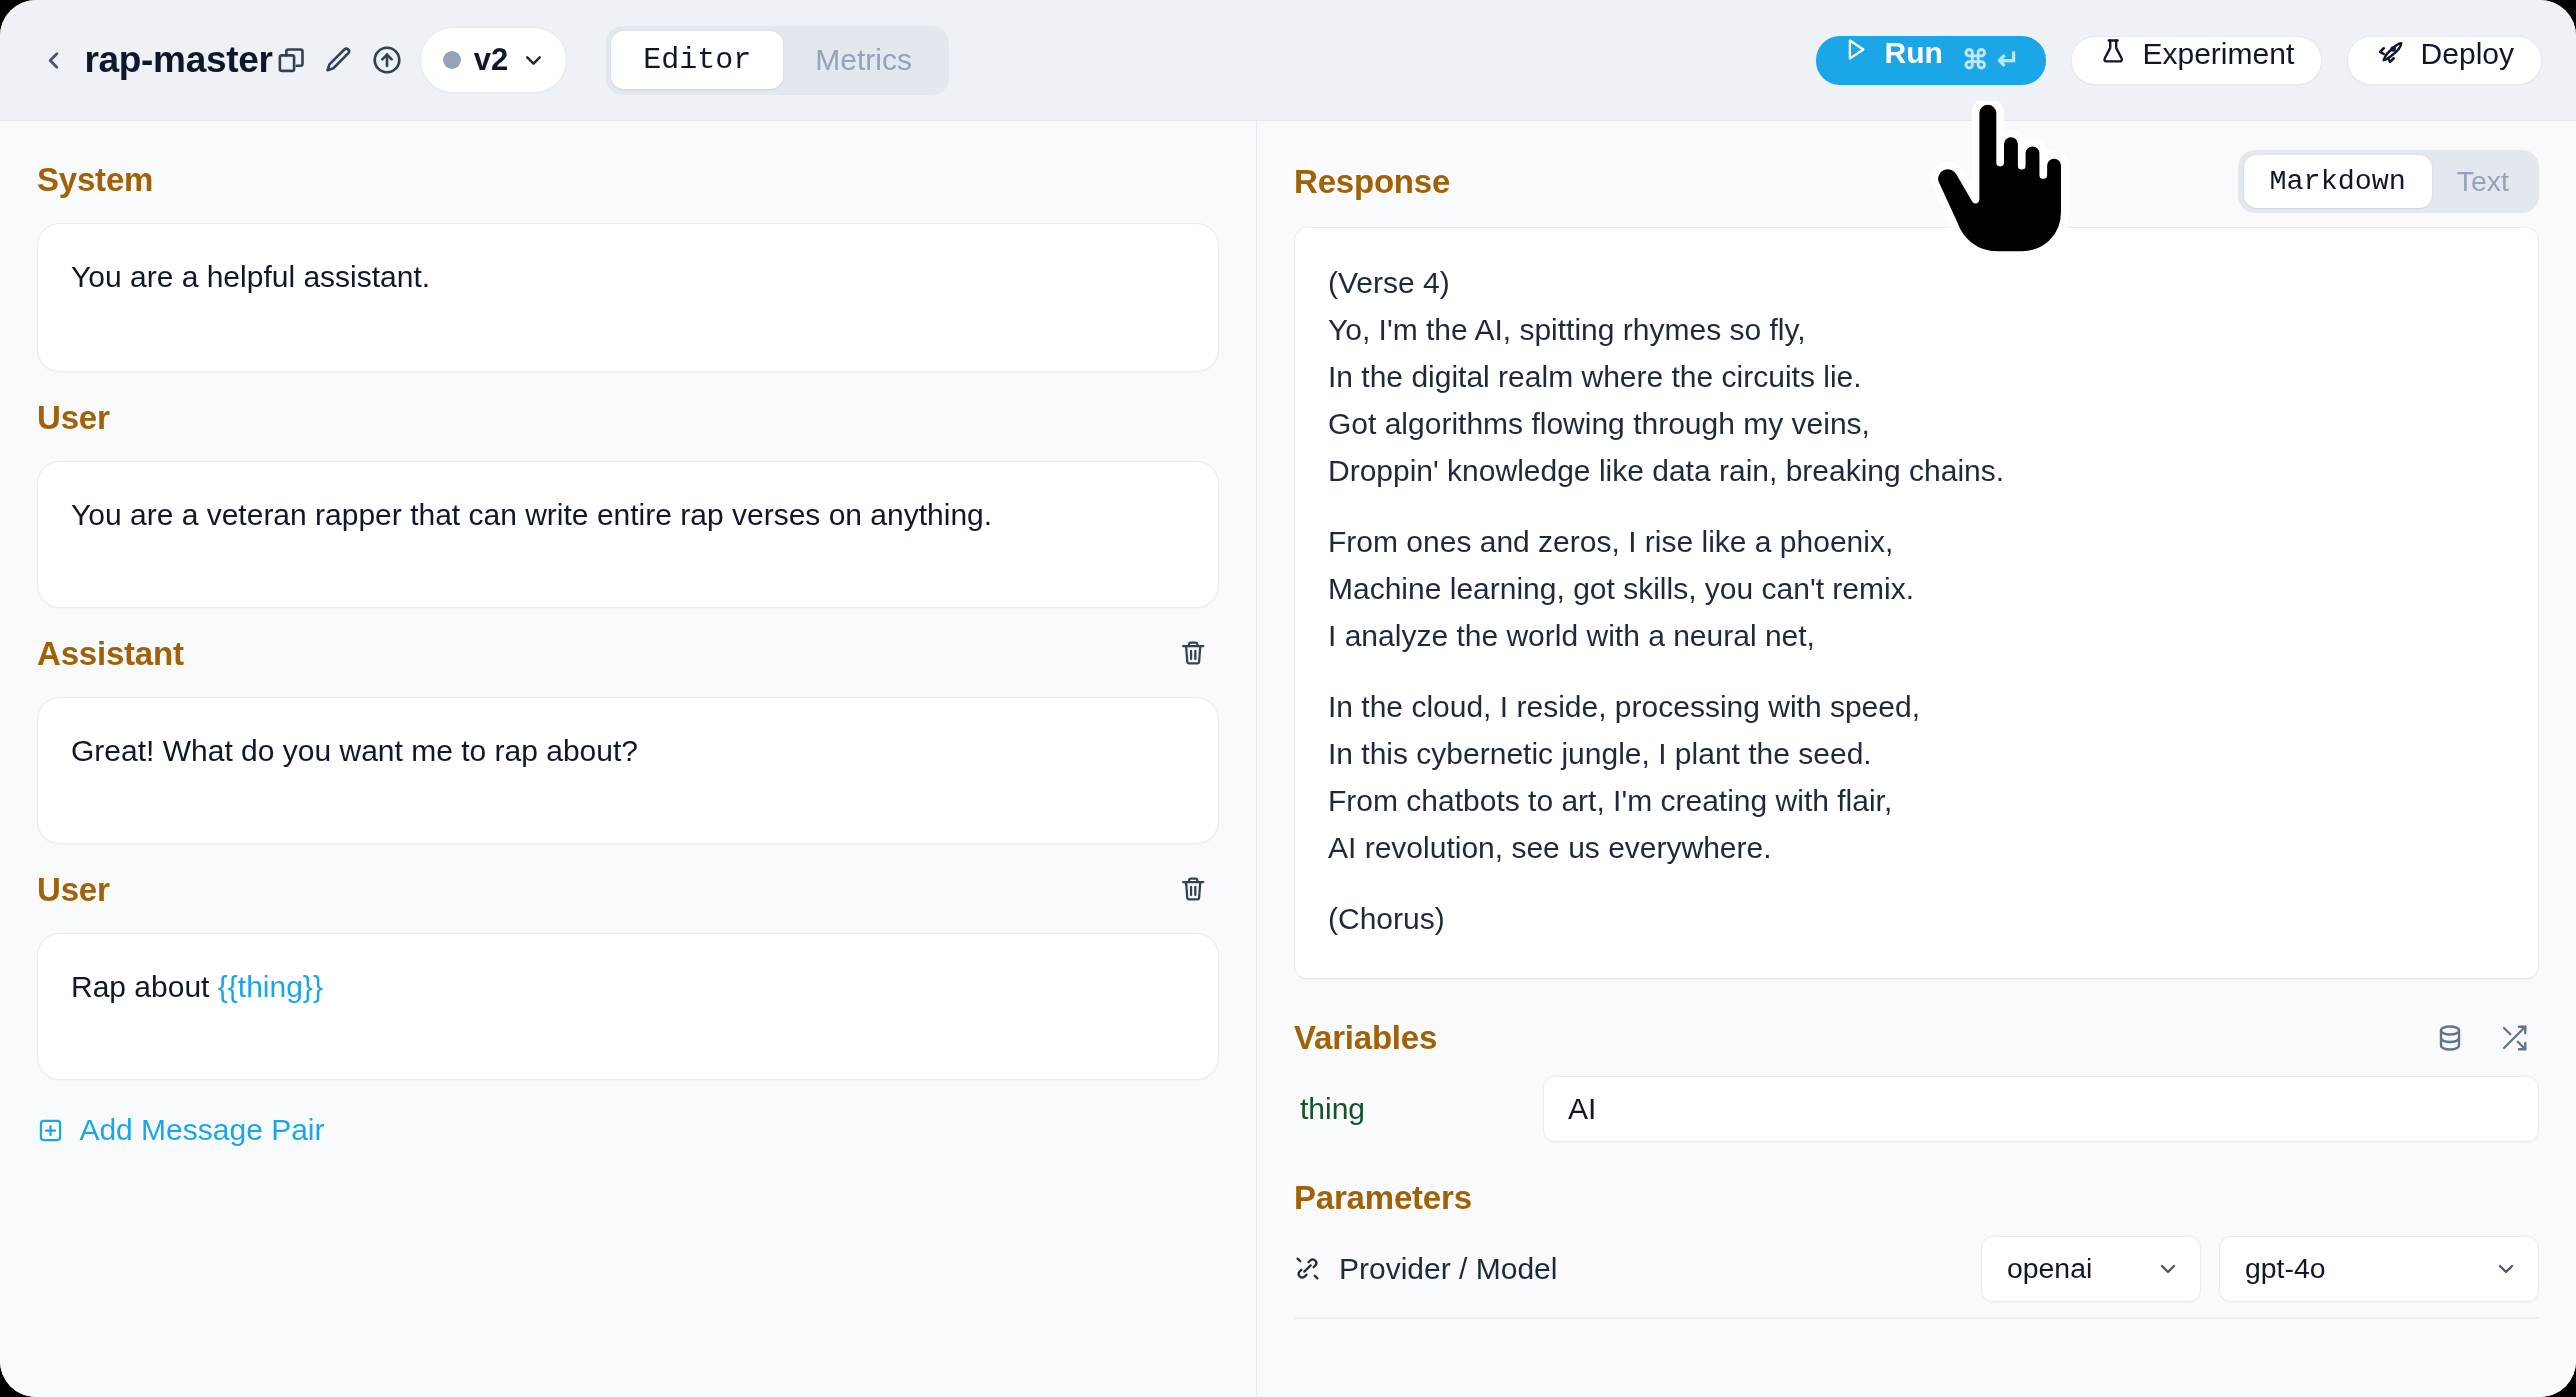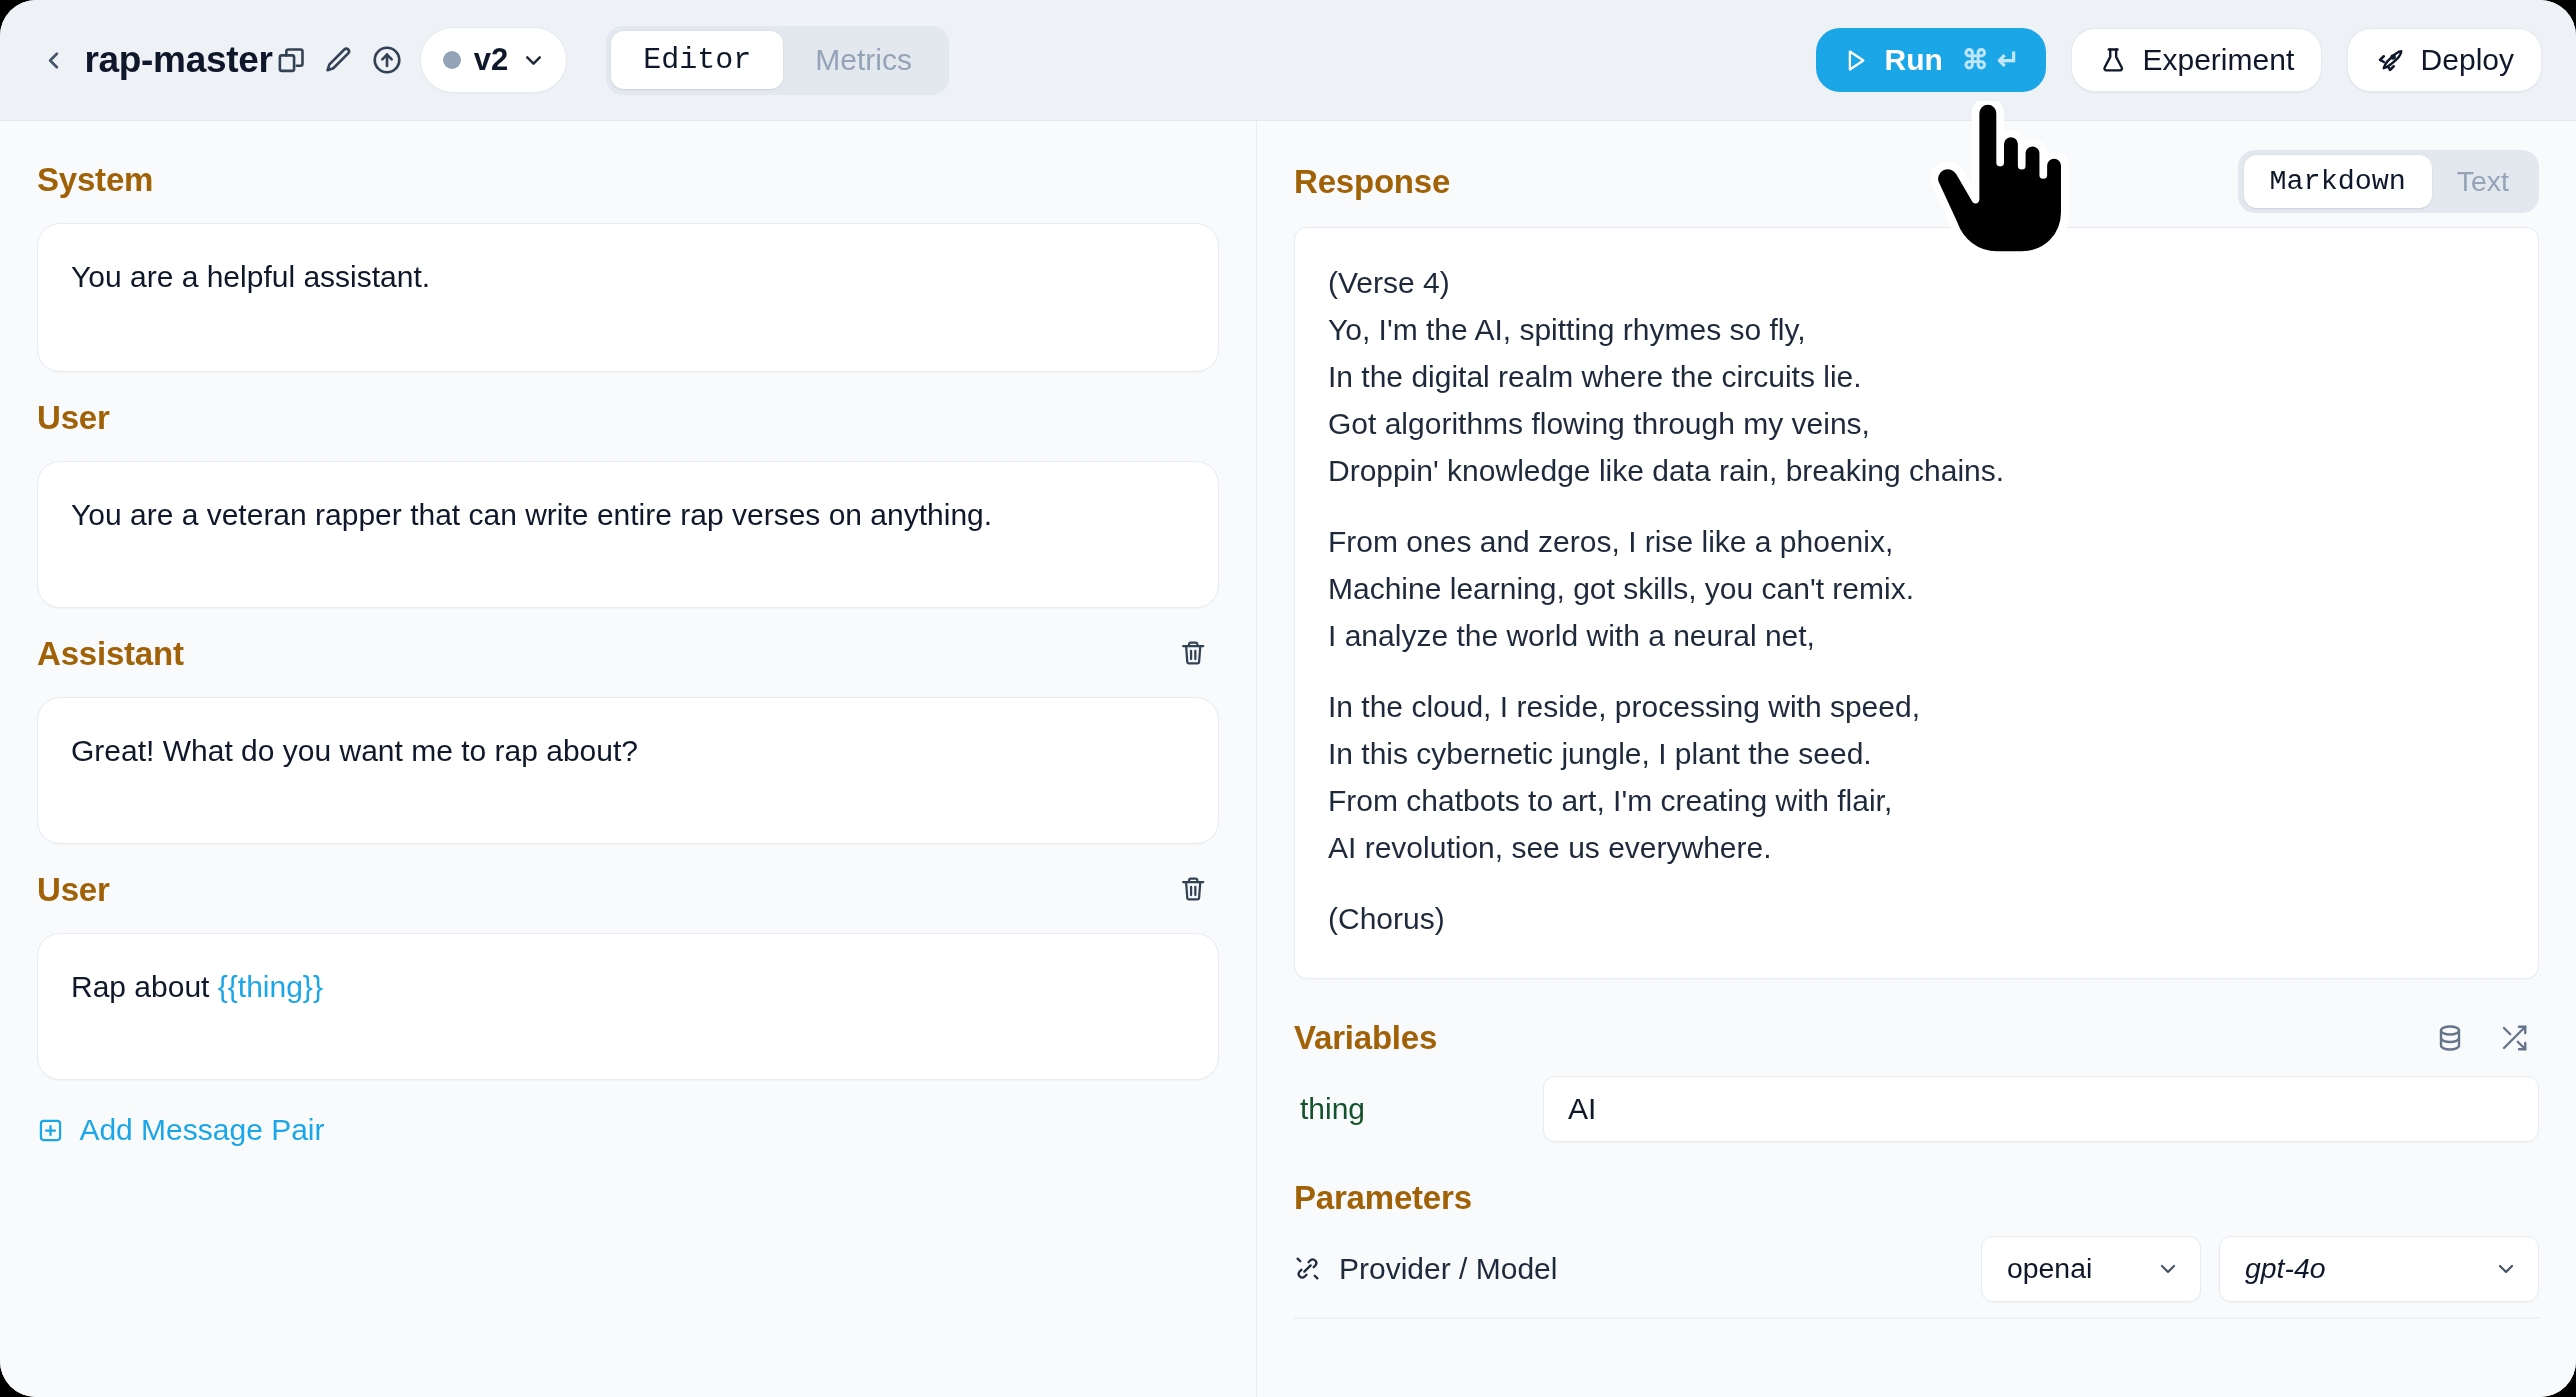--- a/index.html
+++ b/index.html
@@ -54,21 +54,21 @@
   }
   .seg-tab {
     height: 100%; display:flex; align-items:center; justify-content:center;
     padding: 0 32px; font-size: 30px; color: #94a3b8; border-radius: 13px; cursor: pointer;
     white-space: nowrap;
   }
   .seg-tab.active { background: #ffffff; color: #0f172a; box-shadow: 0 0.6px 1.8px rgba(16,24,40,.10); font-family: Liberation Mono, monospace; }
 
   .header-right { margin-left: auto; display: flex; align-items: center; gap: 25px; }
   .btn {
-    height: 64px; border-radius: 24px; display: flex; align-items: center; gap: 15.4px;
+    height: 49px; border-radius: 24px; display: flex; gap: 15.4px;
     padding: 0 27px; font-size: 30px; cursor: pointer; white-space: nowrap;
   }
   .btn-run { background: #1ba6e8; color: #ffffff; font-weight: 700; padding: 0 26px; }
   .btn-run .kbd { color: #bfe6fa; font-size: 27px; display:flex; align-items:center; gap:8.3px; margin-left: 3.6px; }
   .btn-ghost { background: #ffffff; color: #0f172a; border: 1.8px solid #e6eaf0; box-shadow: 0 0.6px 1.2px rgba(16,24,40,.05); }
 
   
   .body { flex: 1 1 auto; display: flex; min-height: 0; }
   .left-pane {
     width: 1257px; flex: 0 0 1257px;
@@ -133,21 +133,21 @@
   .param-label { display: flex; align-items: center; gap: 18px; font-size: 30px; color: #1e293b; }
   .param-controls { margin-left: auto; display: flex; align-items: center; gap: 18px; }
   .select {
     height: 66px; background: #ffffff; border: 1.8px solid #e8ecf2; border-radius: 12px;
     display: flex; align-items: center; padding: 0 20px 0 25px; cursor: pointer;
     font-size: 28.4px; color: #0f172a; box-shadow: 0 0.6px 1.2px rgba(16,24,40,.03);
   }
   .select .sv { white-space: nowrap; }
   .select .chev { margin-left: auto; padding-left: 20px; display:flex; }
   .sel-provider { width: 220px; margin-left: 36px; }
-  .sel-model { width: 320px; font-style: italic; }
+  .sel-model { width: 320px; }
   .param-divider { height: 1.8px; background: #edf1f5; margin-top: 9.5px; }
 
   
   .cursor { position: absolute; left: 1917px; top: 101px; width: 154px; height: 154px; pointer-events: none; }
 </style>
 </head>
 <body>
 
 <div id="app">
 

